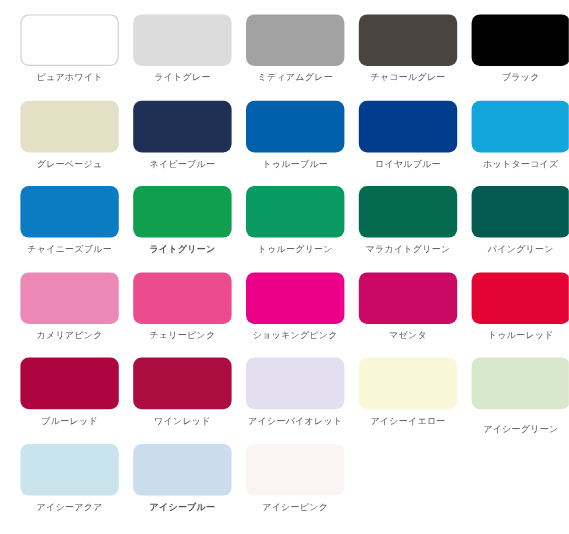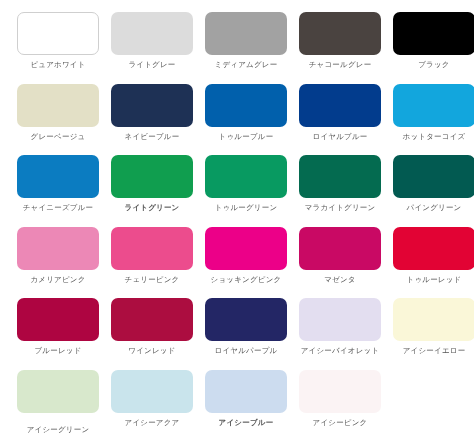--- a/index.html
+++ b/index.html
@@ -149,24 +149,20 @@
     </div>
     <div class="swatch-cell">
       <div class="swatch-chip" title="ブルーレッド" style="background: rgb(174, 5, 65);"></div>
       <div class="swatch-label" style="color: rgb(85, 85, 85);">ブルーレッド</div>
     </div>
     <div class="swatch-cell">
       <div class="swatch-chip" title="ワインレッド" style="background: rgb(172, 13, 64);"></div>
       <div class="swatch-label" style="color: rgb(85, 85, 85);">ワインレッド</div>
     </div>
     <div class="swatch-cell">
-      <div class="swatch-chip" title="ロイヤルパープル" style="background: rgb(35, 38, 101);"></div>
-      <div class="swatch-label" style="color: rgb(85, 85, 85);">ロイヤルパープル</div>
-    </div>
-    <div class="swatch-cell">
       <div class="swatch-chip" title="アイシーバイオレット" style="background: rgb(227, 222, 240);"></div>
       <div class="swatch-label" style="color: rgb(85, 85, 85);">アイシーバイオレット</div>
     </div>
     <div class="swatch-cell">
       <div class="swatch-chip" title="アイシーイエロー" style="background: rgb(250, 247, 216);"></div>
       <div class="swatch-label" style="color: rgb(85, 85, 85);">アイシーイエロー</div>
     </div>
     <div class="swatch-cell">
       <div class="swatch-chip" title="アイシーグリーン" style="background: rgb(216, 232, 204);"></div>
       <div class="swatch-label" style="color: rgb(85, 85, 85); margin-top: 12px;">アイシーグリーン</div>

